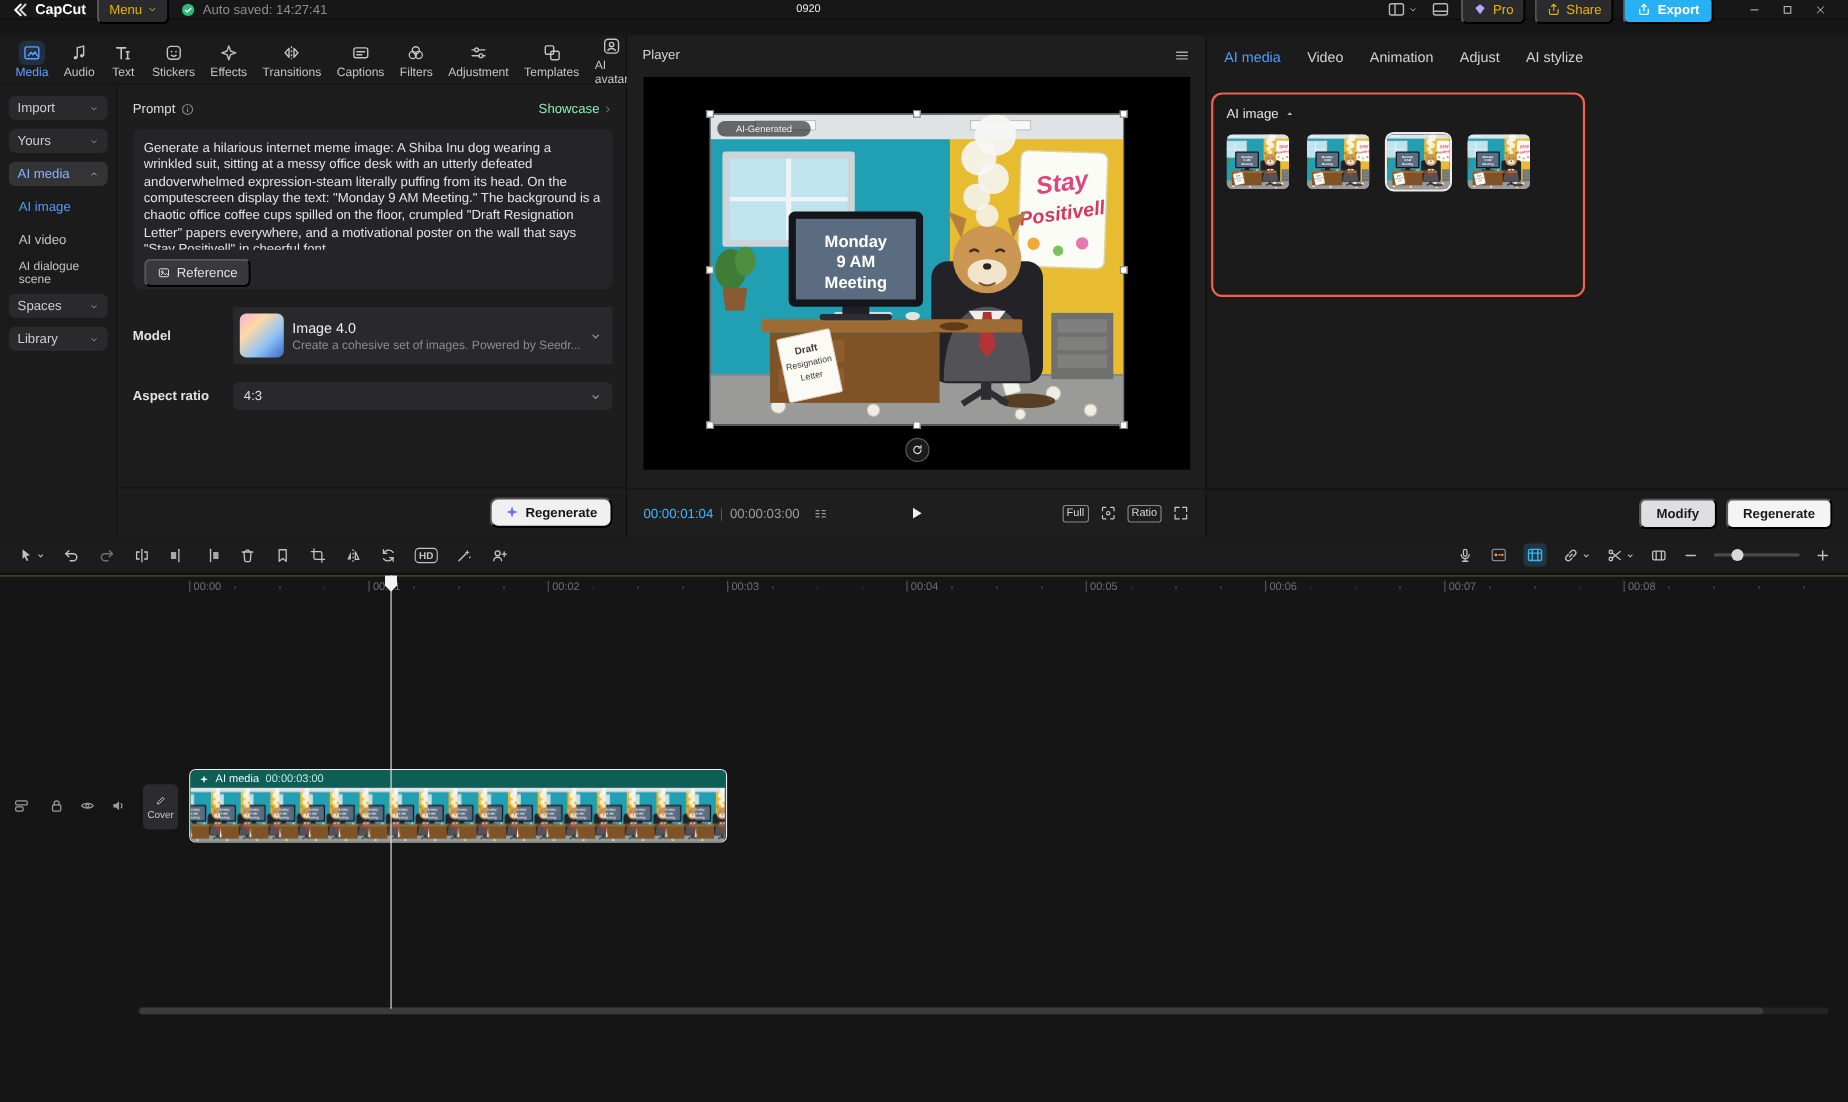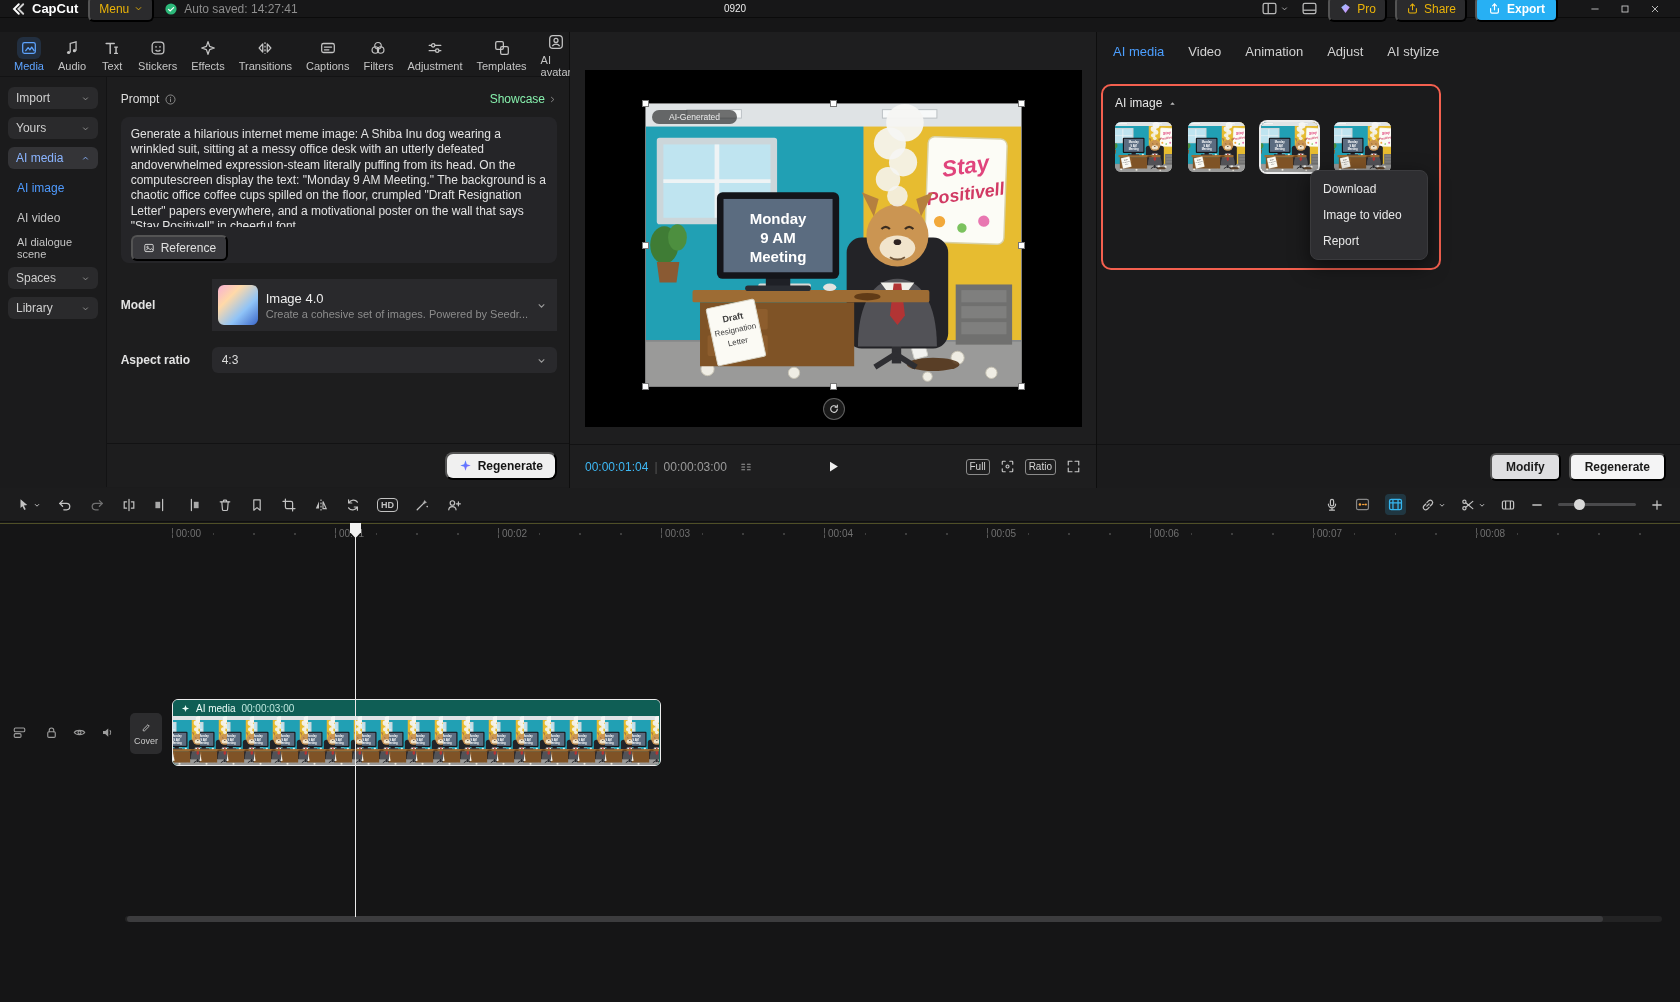--- a/index.html
+++ b/index.html
@@ -548,20 +548,28 @@
                   </svg>
                 </span>
               <span>Regenerate</span>
             </button>
           </div>
         </section>
       </div>
     </div>
 
     <section class="player-panel">
+      <div class="player-head">
+        <span>Player</span>
+        <span>
+            <svg width="15" height="15" viewBox="0 0 20 20" stroke="#aaa" stroke-width="1.6" stroke-linecap="round">
+              <path d="M3.5 6 h13 M3.5 10 h13 M3.5 14 h13"></path>
+            </svg>
+          </span>
+      </div>
       <div class="canvas">
         <div class="frame">
           <svg width="375" height="282">
               <use href="#scene" width="375" height="282"></use>
             </svg>
           <div class="watermark">AI-Generated</div>
           <span class="handle" style="left:-4px;top:-4px"></span>
           <span class="handle" style="left:184px;top:-4px"></span>
           <span class="handle" style="right:-4px;top:-4px"></span>
           <span class="handle" style="left:-4px;top:138px"></span>
@@ -644,25 +652,20 @@
                 <use href="#scene" width="57" height="50"></use>
               </svg>
             </div>
           <div class="thumb">
               <svg width="57" height="50">
                 <use href="#scene" width="57" height="50"></use>
               </svg>
             </div>
         </div>
       </div>
-      <div class="ctx-menu">
-        <div class="cm-item">Download</div>
-        <div class="cm-item">Image to video</div>
-        <div class="cm-item">Report</div>
-      </div>
       <div class="rp-footer">
         <button class="btn-light btn-modify">Modify</button>
         <button class="btn-light btn-regen2">Regenerate</button>
       </div>
     </section>
   </div>
 
   <div class="tl-toolbar">
     <div class="tt-left">
       <span class="row" style="gap:2px">

